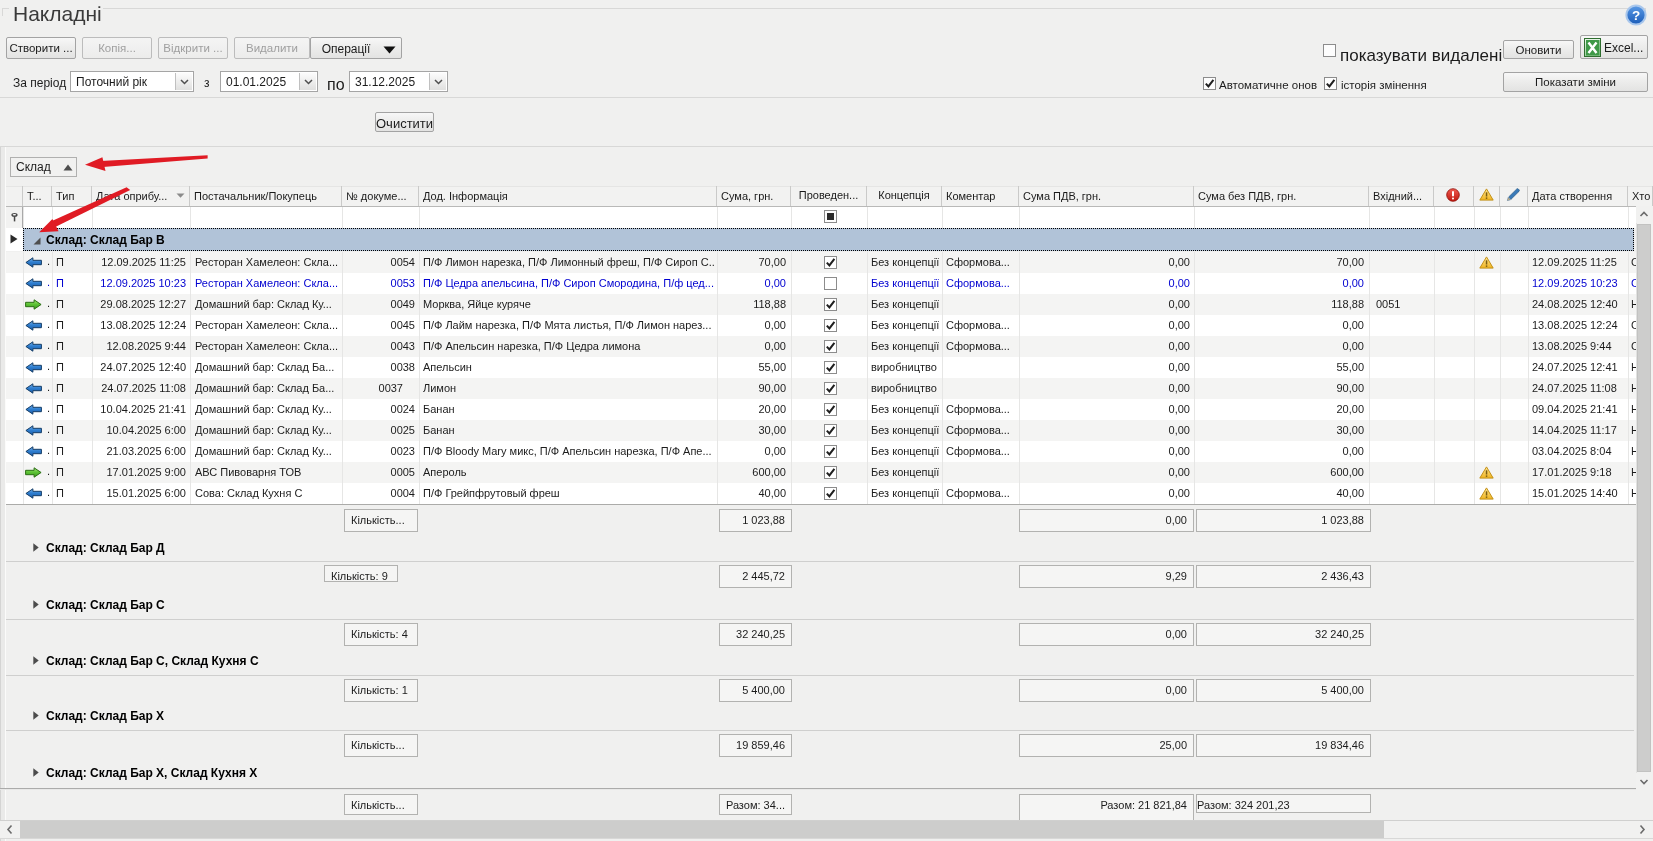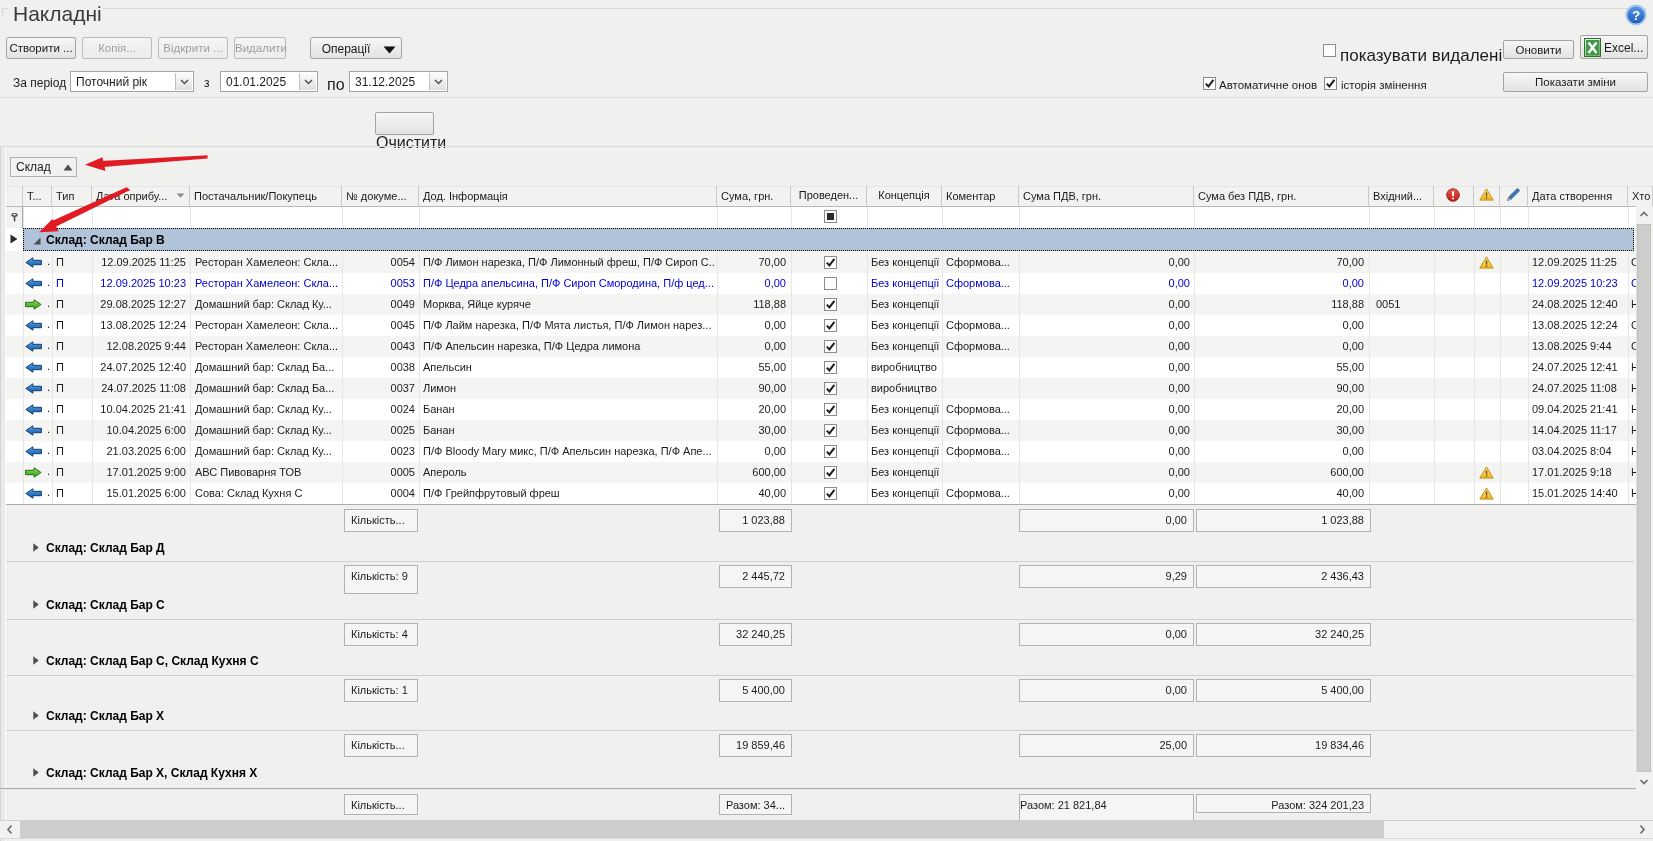--- a/index.html
+++ b/index.html
@@ -67,21 +67,21 @@
 <div class="lbl" style="left:13px;top:2px;font-size:21px;color:#3a3a3a">Накладні</div>
 <div class="abs" style="left:1624px;top:3px">
       <svg width="24" height="24" viewBox="0 0 24 24">
         <circle cx="12" cy="12" r="9.6" fill="url(#hg)" stroke="#a9c7ec" stroke-width="2"></circle>
         <text x="12" y="17" font-size="13.5" font-weight="bold" fill="#fff" text-anchor="middle" font-family="Liberation Sans">?</text>
       </svg>
     </div>
 <div class="btn" style="left:6px;top:37px;width:70px;height:22px;font-size:11.5px;padding-top:4px">Створити ...</div>
 <div class="btn dis" style="left:82px;top:37px;width:70px;height:22px;font-size:11.5px;padding-top:4px">Копія...</div>
 <div class="btn dis" style="left:158px;top:37px;width:70px;height:22px;font-size:11.5px;padding-top:4px">Відкрити ...</div>
-<div class="btn dis" style="left:234px;top:37px;width:52px;height:22px;font-size:11.5px;padding-top:4px">Видалити</div>
+<div class="btn dis" style="left:234px;top:37px;width:76px;height:22px;font-size:11.5px;padding-top:4px">Видалити</div>
 <div class="btn" style="left:310px;top:37px;width:92px;height:22px;font-size:12px;padding-top:4px">Операції&nbsp;&nbsp;&nbsp;&nbsp;&nbsp;&nbsp;</div>
 <div class="abs" style="left:383px;top:46px">
       <svg width="13" height="8" viewBox="0 0 13 8">
         <path d="M0.5 0.5 L12.5 0.5 L6.5 7.5 Z" fill="#111"></path>
       </svg>
     </div>
 <span class="chk" style="left:1323px;top:44px"></span>
 <div class="lbl" style="left:1340px;top:46px;font-size:17px">показувати видалені</div>
 <div class="btn" style="left:1503px;top:40px;width:71px;height:19px;font-size:11.5px;padding-top:3px">Оновити</div>
 <div class="btn" style="left:1580px;top:35px;width:68px;height:24px;"></div>
@@ -127,21 +127,21 @@
     </span>
 <div class="lbl" style="left:1219px;top:79px;font-size:11.5px">Автоматичне онов</div>
 <span class="chk" style="left:1324px;top:77px">
       <svg width="11" height="11" viewBox="0 0 11 11" style="position:absolute;left:0px;top:0px">
         <path d="M1.8 5.6 L4.4 8.4 L9.4 1.8" stroke="#1f1f1f" stroke-width="2" fill="none"></path>
       </svg>
     </span>
 <div class="lbl" style="left:1341px;top:79px;font-size:11.5px">історія змінення</div>
 <div class="btn" style="left:1503px;top:72px;width:145px;height:20px;font-size:11.5px;padding-top:3px">Показати зміни</div>
 <div class="hline" style="left:0px;top:97px;width:1653px"></div>
-<div class="btn" style="left:375px;top:112px;width:59px;height:20px;font-size:16px;padding-top:21px">Очистити</div>
+<div class="btn" style="left:375px;top:112px;width:59px;height:20px;font-size:13px;padding-top:3px">Очистити</div>
 <div class="hline" style="left:0px;top:146px;width:1653px"></div>
 <div class="abs" style="left:10px;top:157px;width:67px;height:20px;box-sizing:border-box;border:1px solid #b0b0af;background:#f1f1f0"></div>
 <div class="lbl" style="left:16px;top:160px;font-size:12px">Склад</div>
 <div class="abs" style="left:63px;top:164px">
       <svg width="10" height="7" viewBox="0 0 10 7">
         <path d="M0.5 6.5 L5 0.5 L9.5 6.5 Z" fill="#4e4e4e"></path>
       </svg>
     </div>
 <div class="abs" style="left:0px;top:147px;width:5px;height:694px;background:#eaeae9;border-right:1px solid #fbfbfa"></div>
 <div class="abs" style="left:0px;top:147px;width:1px;height:694px;background:#d4d4d3"></div>
@@ -397,21 +397,21 @@
 <div class="row" style="top:378px;background:#f4f4f3">
 <span class="abs" style="left:19px;top:5px">
         <svg width="17" height="11" viewBox="0 0 17 11">
           <path d="M16.4 3.3 L7.9 3.3 L7.9 0.8 L0.9 5.5 L7.9 10.2 L7.9 7.7 L16.4 7.7 Z" fill="url(#ba)" stroke="#153d66" stroke-width="1"></path>
         </svg>
       </span>
 <span class="cell" style="left:41px;top:3px">.</span>
 <span class="cell" style="left:50px">П</span>
 <span class="cellr" style="left:88px;width:92px">24.07.2025 11:08</span>
 <span class="cell" style="left:189px;width:144px">Домашний бар: Склад Ба...</span>
-<span class="cellr" style="left:338px;width:71px">0037</span>
+<span class="cellr" style="left:326px;width:71px">0037</span>
 <span class="cell" style="left:417px;width:292px">Лимон</span>
 <span class="cellr" style="left:709px;width:71px">90,00</span>
 <span class="chk" style="left:818px;top:4px;background:#fff">
         <svg width="11" height="11" viewBox="0 0 11 11" style="position:absolute;left:0px;top:0px">
           <path d="M1.8 5.6 L4.4 8.4 L9.4 1.8" stroke="#1f1f1f" stroke-width="2" fill="none"></path>
         </svg>
       </span>
 <span class="cell" style="left:865px">виробництво</span>
 <span class="cell" style="left:940px;width:74px"></span>
 <span class="cellr" style="left:1014px;width:170px">0,00</span>
@@ -587,21 +587,21 @@
 <div class="sbox" style="left:719px;top:509px;width:73px;height:23px;padding-right:6px;text-align:right">1 023,88</div>
 <div class="sbox" style="left:1019px;top:509px;width:175px;height:23px;padding-right:6px;text-align:right">0,00</div>
 <div class="sbox" style="left:1196px;top:509px;width:175px;height:23px;padding-right:6px;text-align:right">1 023,88</div>
 <div class="abs" style="left:33px;top:543px">
       <svg width="6" height="9" viewBox="0 0 6 9">
         <path d="M0.3 0.3 L5.7 4.5 L0.3 8.7 Z" fill="#4c4c4c"></path>
       </svg>
     </div>
 <div class="grp" style="left:46px;top:541px">Склад: Склад Бар Д</div>
 <div class="hline" style="left:6px;top:561px;width:1628px;background:#cfcfce"></div>
-<div class="sbox" style="left:344px;top:565px;width:74px;height:29px;padding-left:6px">Кількість: 9</div>
+<div class="sbox" style="left:324px;top:565px;width:74px;height:17px;padding-left:6px">Кількість: 9</div>
 <div class="sbox" style="left:719px;top:565px;width:73px;height:23px;padding-right:6px;text-align:right">2 445,72</div>
 <div class="sbox" style="left:1019px;top:565px;width:175px;height:23px;padding-right:6px;text-align:right">9,29</div>
 <div class="sbox" style="left:1196px;top:565px;width:175px;height:23px;padding-right:6px;text-align:right">2 436,43</div>
 <div class="abs" style="left:33px;top:600px">
       <svg width="6" height="9" viewBox="0 0 6 9">
         <path d="M0.3 0.3 L5.7 4.5 L0.3 8.7 Z" fill="#4c4c4c"></path>
       </svg>
     </div>
 <div class="grp" style="left:46px;top:598px">Склад: Склад Бар С</div>
 <div class="hline" style="left:6px;top:619px;width:1628px;background:#cfcfce"></div>
@@ -634,22 +634,22 @@
 <div class="abs" style="left:33px;top:768px">
       <svg width="6" height="9" viewBox="0 0 6 9">
         <path d="M0.3 0.3 L5.7 4.5 L0.3 8.7 Z" fill="#4c4c4c"></path>
       </svg>
     </div>
 <div class="grp" style="left:46px;top:766px">Склад: Склад Бар Х, Склад Кухня Х</div>
 <div class="hline" style="left:0px;top:788px;width:1653px;background:#ababaa"></div>
 <div class="hline" style="left:0px;top:789px;width:1653px;background:#e8e8e7"></div>
 <div class="sbox" style="left:344px;top:794px;width:74px;height:21px;padding-left:6px">Кількість...</div>
 <div class="sbox" style="left:719px;top:794px;width:73px;height:21px;padding-right:6px;text-align:right">Разом: 34...</div>
-<div class="sbox" style="left:1019px;top:794px;width:175px;height:37px;padding-right:6px;">Разом: 21 821,84</div>
-<div class="sbox" style="left:1196px;top:794px;width:175px;height:19px;padding-right:6px;text-align:right">Разом: 324 201,23</div>
+<div class="sbox" style="left:1019px;top:794px;width:175px;height:37px;padding-right:6px;text-align:right">Разом: 21 821,84</div>
+<div class="sbox" style="left:1196px;top:794px;width:175px;height:19px;padding-right:6px;">Разом: 324 201,23</div>
 <div class="abs" style="left:1636px;top:206px;width:16px;height:584px;background:#f1f1f0;border-left:1px solid #e2e2e1"></div>
 <div class="abs" style="left:1636px;top:206px;width:16px;height:17px;background:#f1f1f0">
       <svg width="16" height="17">
         <path d="M4.5 10 L8 6.5 L11.5 10" stroke="#6b6b6b" stroke-width="1.6" fill="none"></path>
       </svg>
     </div>
 <div class="abs" style="left:1637px;top:224px;width:14px;height:548px;background:#cdcdcc;border:1px solid #c2c2c1;box-sizing:border-box"></div>
 <div class="abs" style="left:1636px;top:773px;width:16px;height:17px;background:#f1f1f0">
       <svg width="16" height="17">
         <path d="M4.5 7 L8 10.5 L11.5 7" stroke="#6b6b6b" stroke-width="1.6" fill="none"></path>

